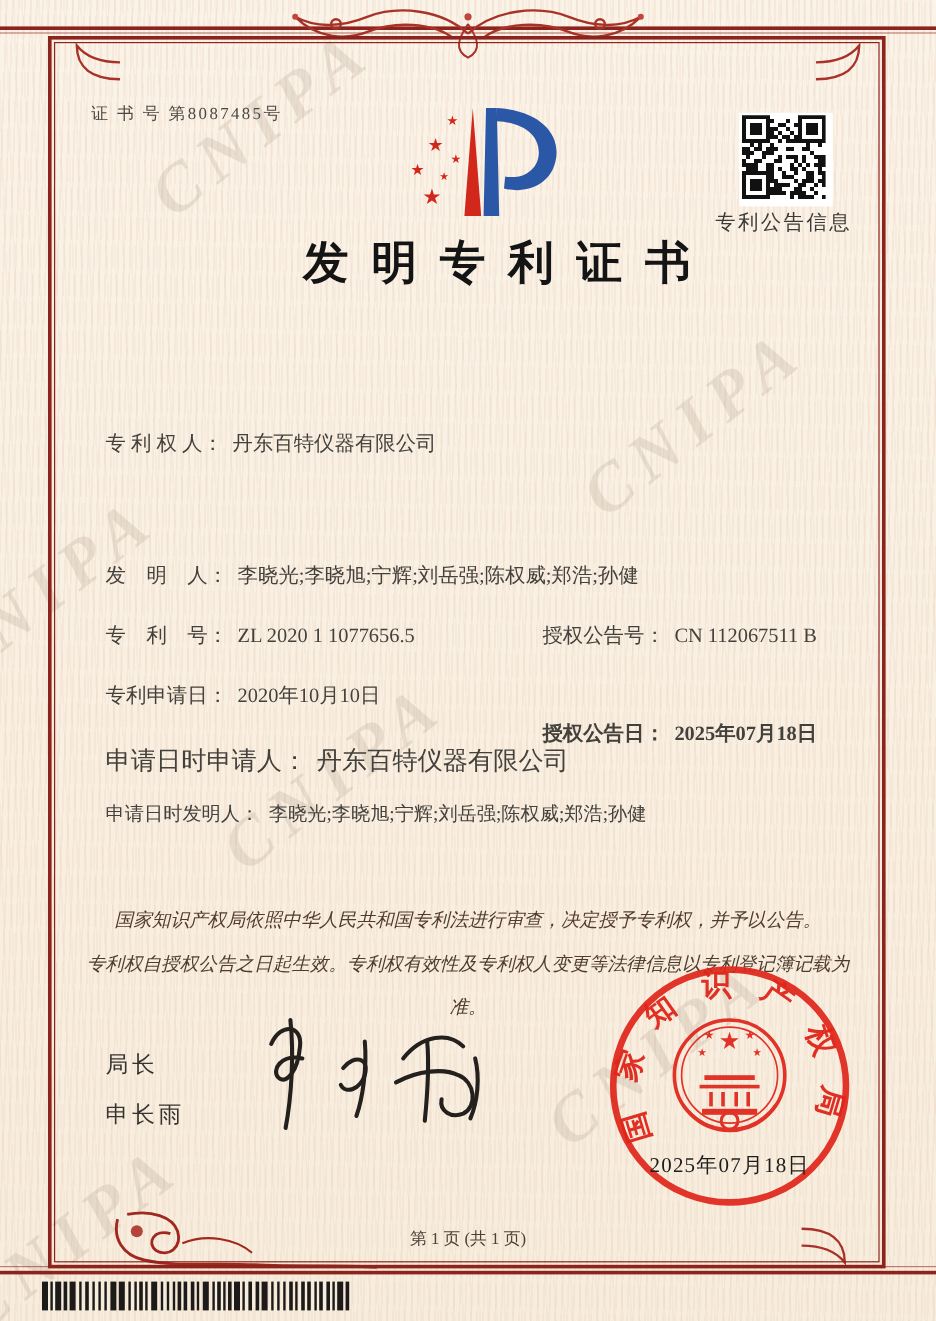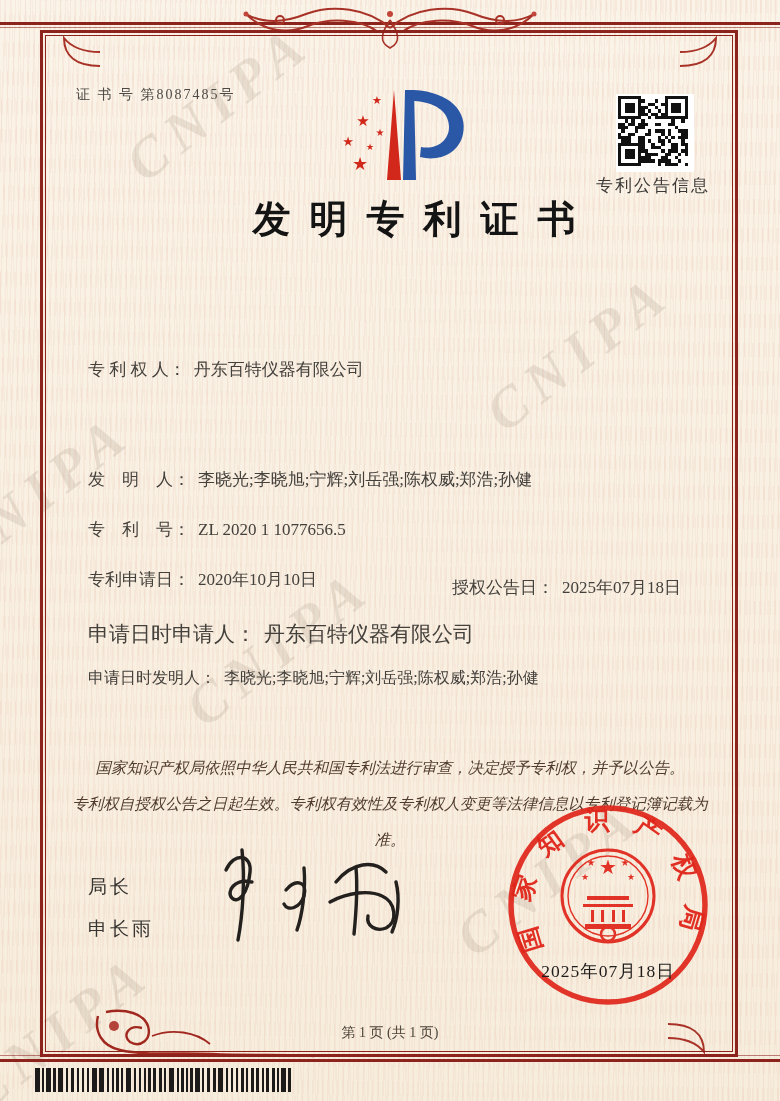--- a/index.html
+++ b/index.html
@@ -279,25 +279,29 @@
     <span class="val">丹东百特仪器有限公司</span>
   </div>
   <div class="row" style="top:468px;">
     <span class="lbl">发　明　人：</span>
     <span class="val">李晓光;李晓旭;宁辉;刘岳强;陈权威;郑浩;孙健</span>
   </div>
   <div class="row" style="top:518px;">
     <span class="lbl">专　利　号：</span>
     <span class="val">ZL 2020 1 1077656.5</span>
   </div>
+  <div class="row half-right" style="top:518px;">
+    <span class="lbl" style="min-width:0;">授权公告号：</span>
+    <span class="val">CN 112067511 B</span>
+  </div>
   <div class="row" style="top:568px;">
     <span class="lbl" style="min-width:0;">专利申请日：</span>
     <span class="val">2020年10月10日</span>
   </div>
-  <div class="row half-right" style="top:576px;">
+  <div class="row half-right" style="top:600px;font-weight:bold;">
     <span class="lbl" style="min-width:0;">授权公告日：</span>
     <span class="val">2025年07月18日</span>
   </div>
   <div class="row" style="top:620px;font-size:21px;">
     <span class="lbl" style="min-width:0;">申请日时申请人：</span>
     <span class="val">丹东百特仪器有限公司</span>
   </div>
   <div class="row" style="top:668px;font-size:16px;">
     <span class="lbl" style="min-width:0;">申请日时发明人：</span>
     <span class="val">李晓光;李晓旭;宁辉;刘岳强;陈权威;郑浩;孙健</span>

